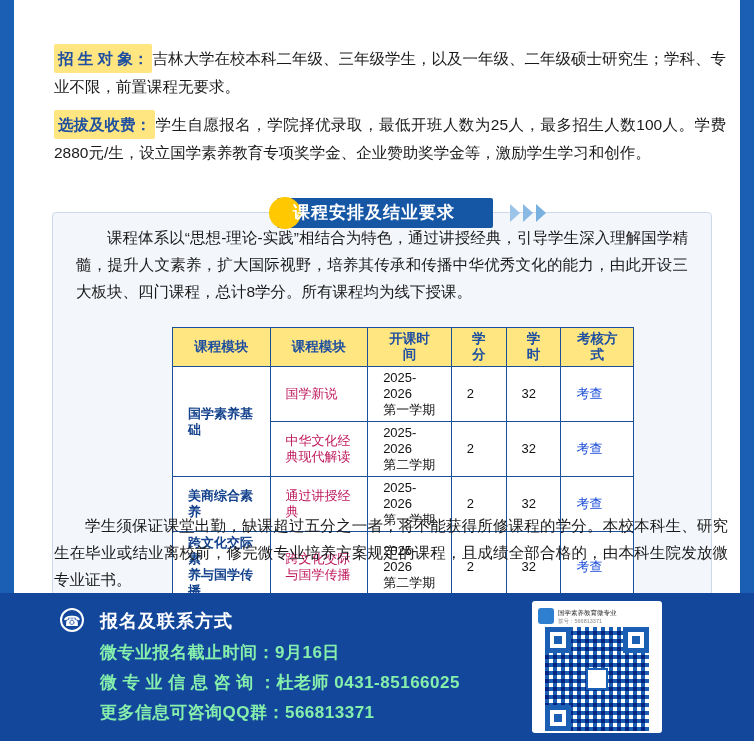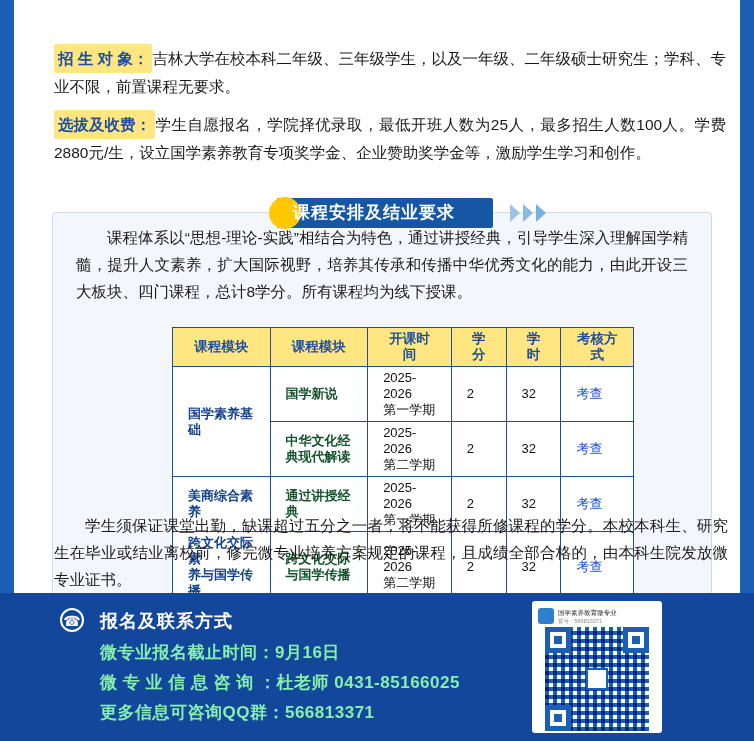--- a/index.html
+++ b/index.html
@@ -172,21 +172,21 @@
     font-weight: bold;
     height: 26px;
     font-size: 13.5px;
   }
   table.courses td.modcell {
     background: #ffffff;
     color: #14428c;
     font-weight: bold;
     width: 104px;
   }
-  table.courses td.name { width: 104px; font-weight: bold; color: #14532d; }
+  table.courses td.name { width: 104px; font-weight: normal; color: #be185d; }
   table.courses td.term { width: 86px; color: #111; }
   table.courses td.credit { width: 56px; color: #111; }
   table.courses td.hours { width: 56px; color: #111; }
   table.courses td.exam { width: 76px; color: #1d4ed8; }
   table.courses .r2 { height: 44px; }
 
   #after-table {
     position: absolute;
     left: 40px;
     top: 512px;

